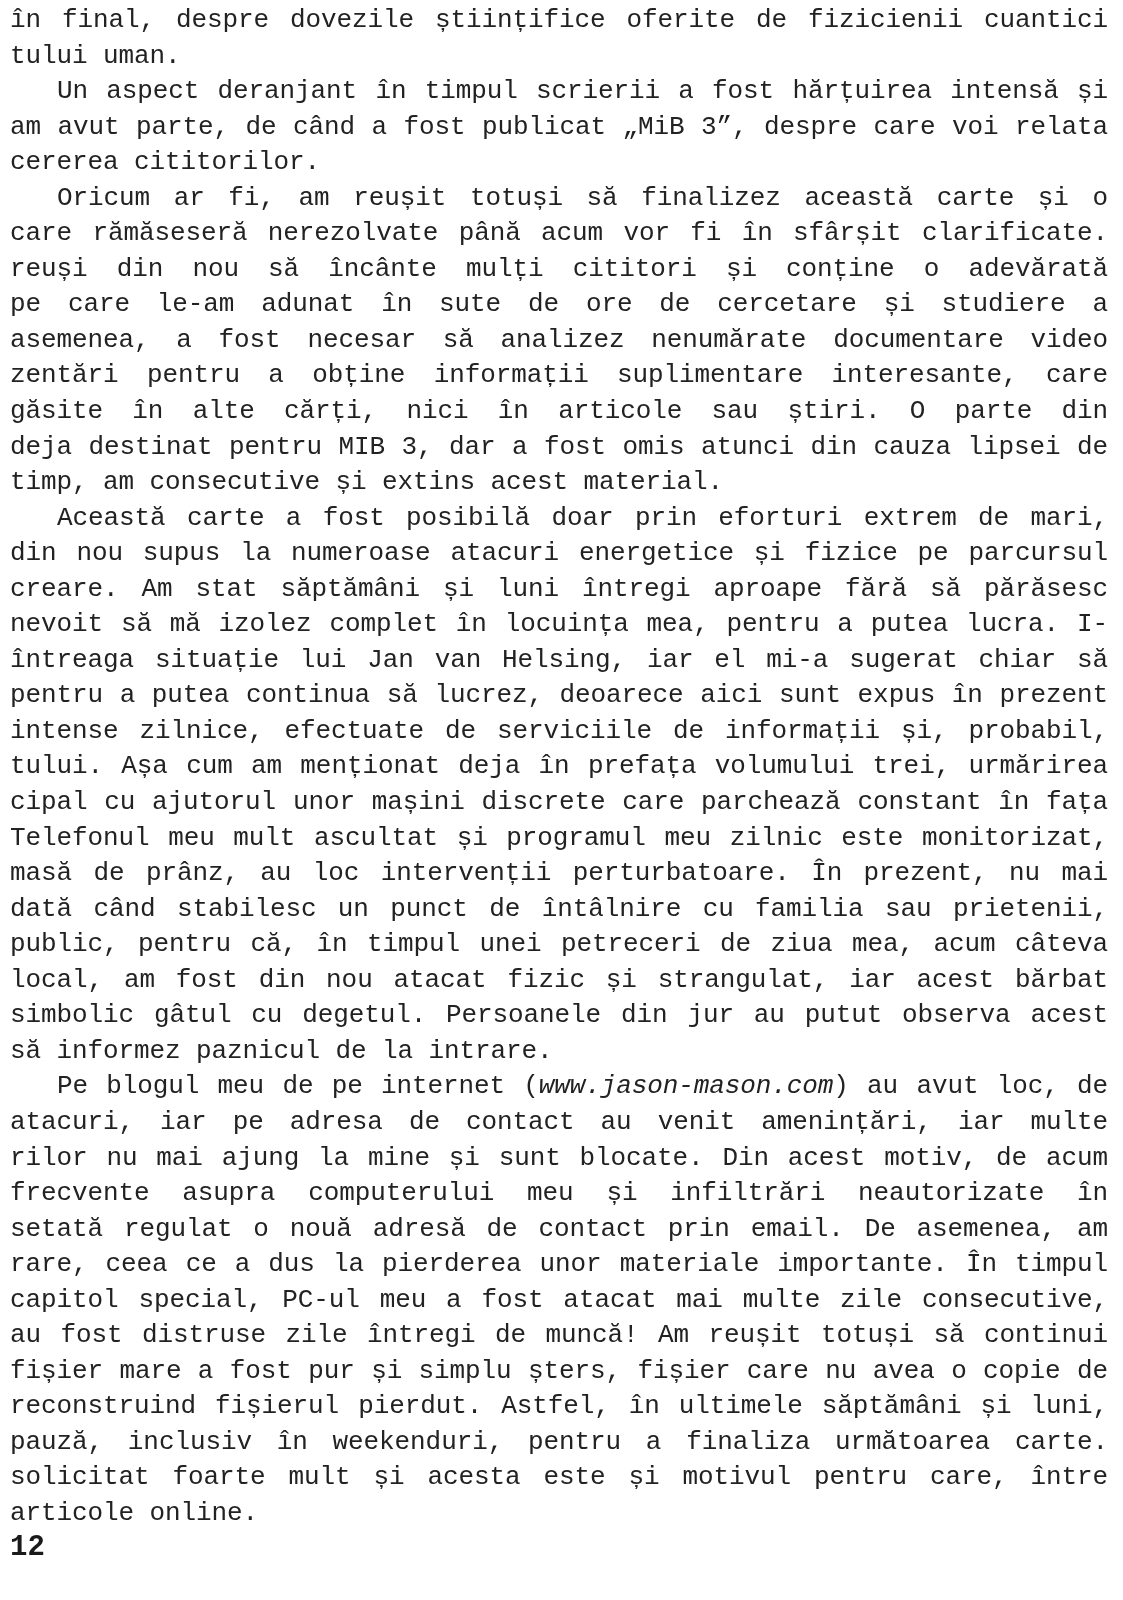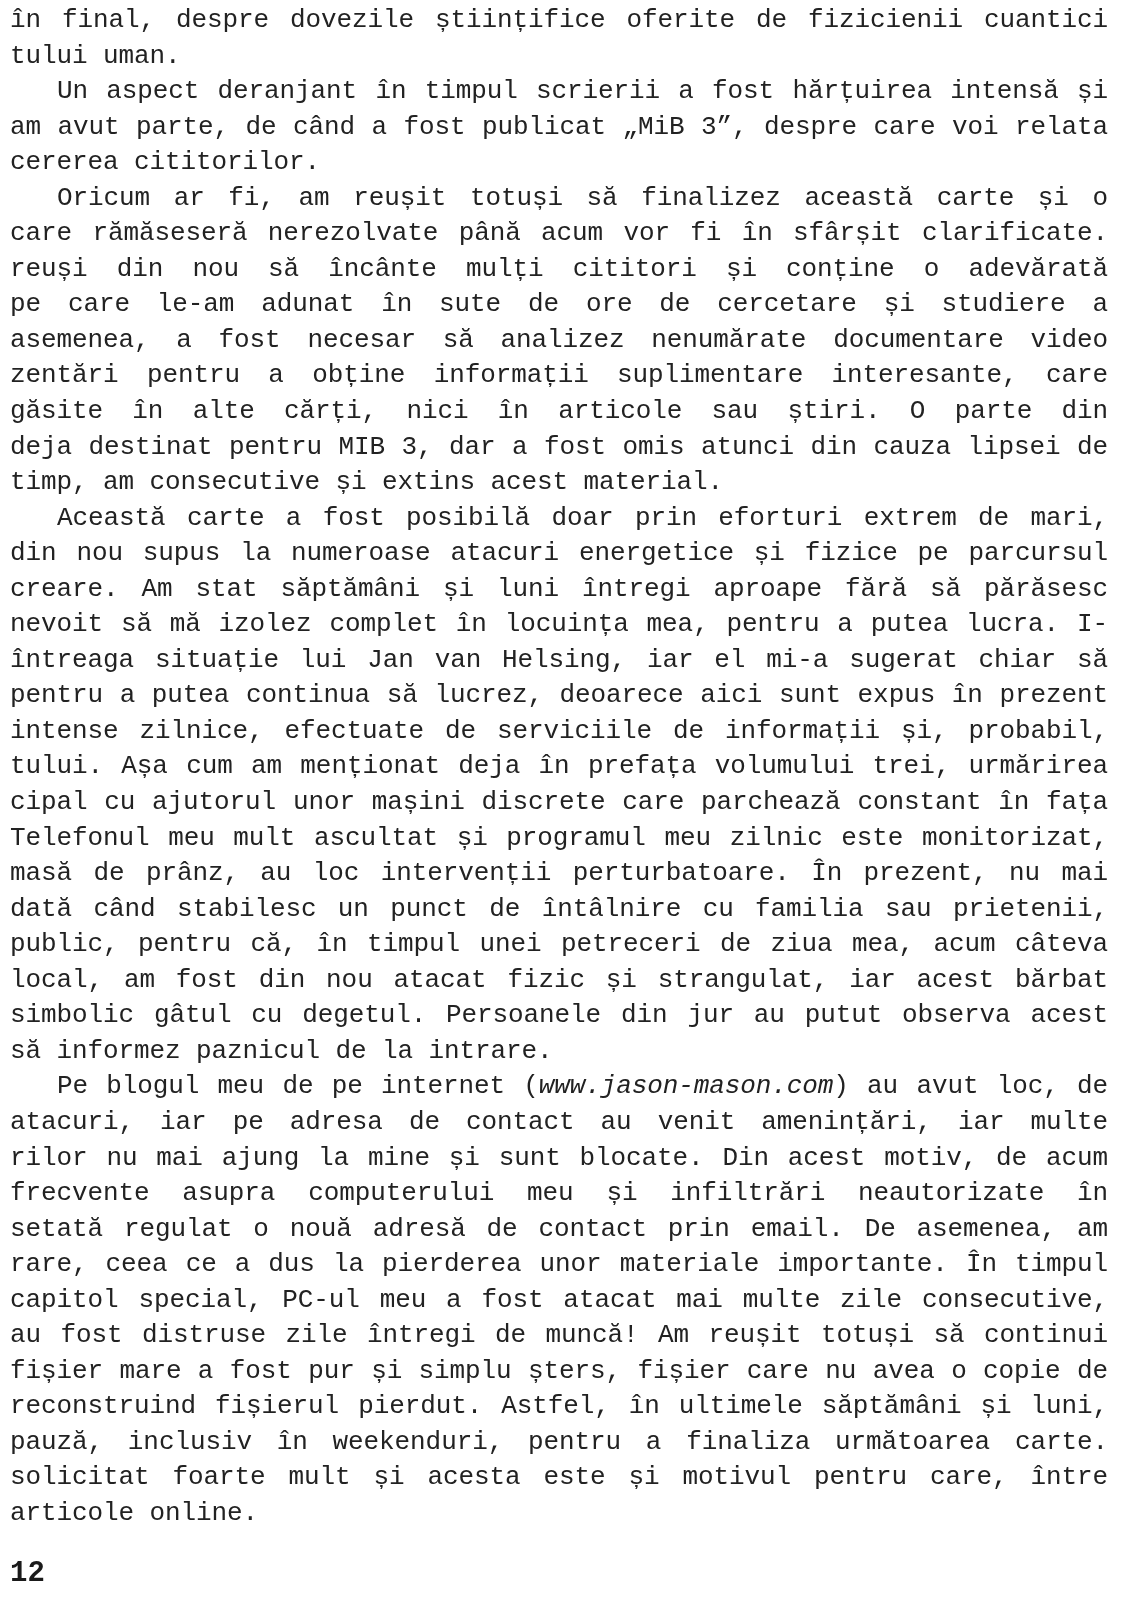--- a/index.html
+++ b/index.html
@@ -39,21 +39,20 @@
   .line.last {
     text-align-last: left;
   }
   .line.indent {
     padding-left: 47px;
   }
   .italic {
     font-style: italic;
   }
   .page-number {
-    margin-top: 26px;
     font-size: 29px;
     font-weight: 700;
     letter-spacing: 0;
     line-height: 32px;
     color: #1a1a1a;
   }
 </style>
 </head>
 <body style="background: rgb(255, 255, 255);">
 

